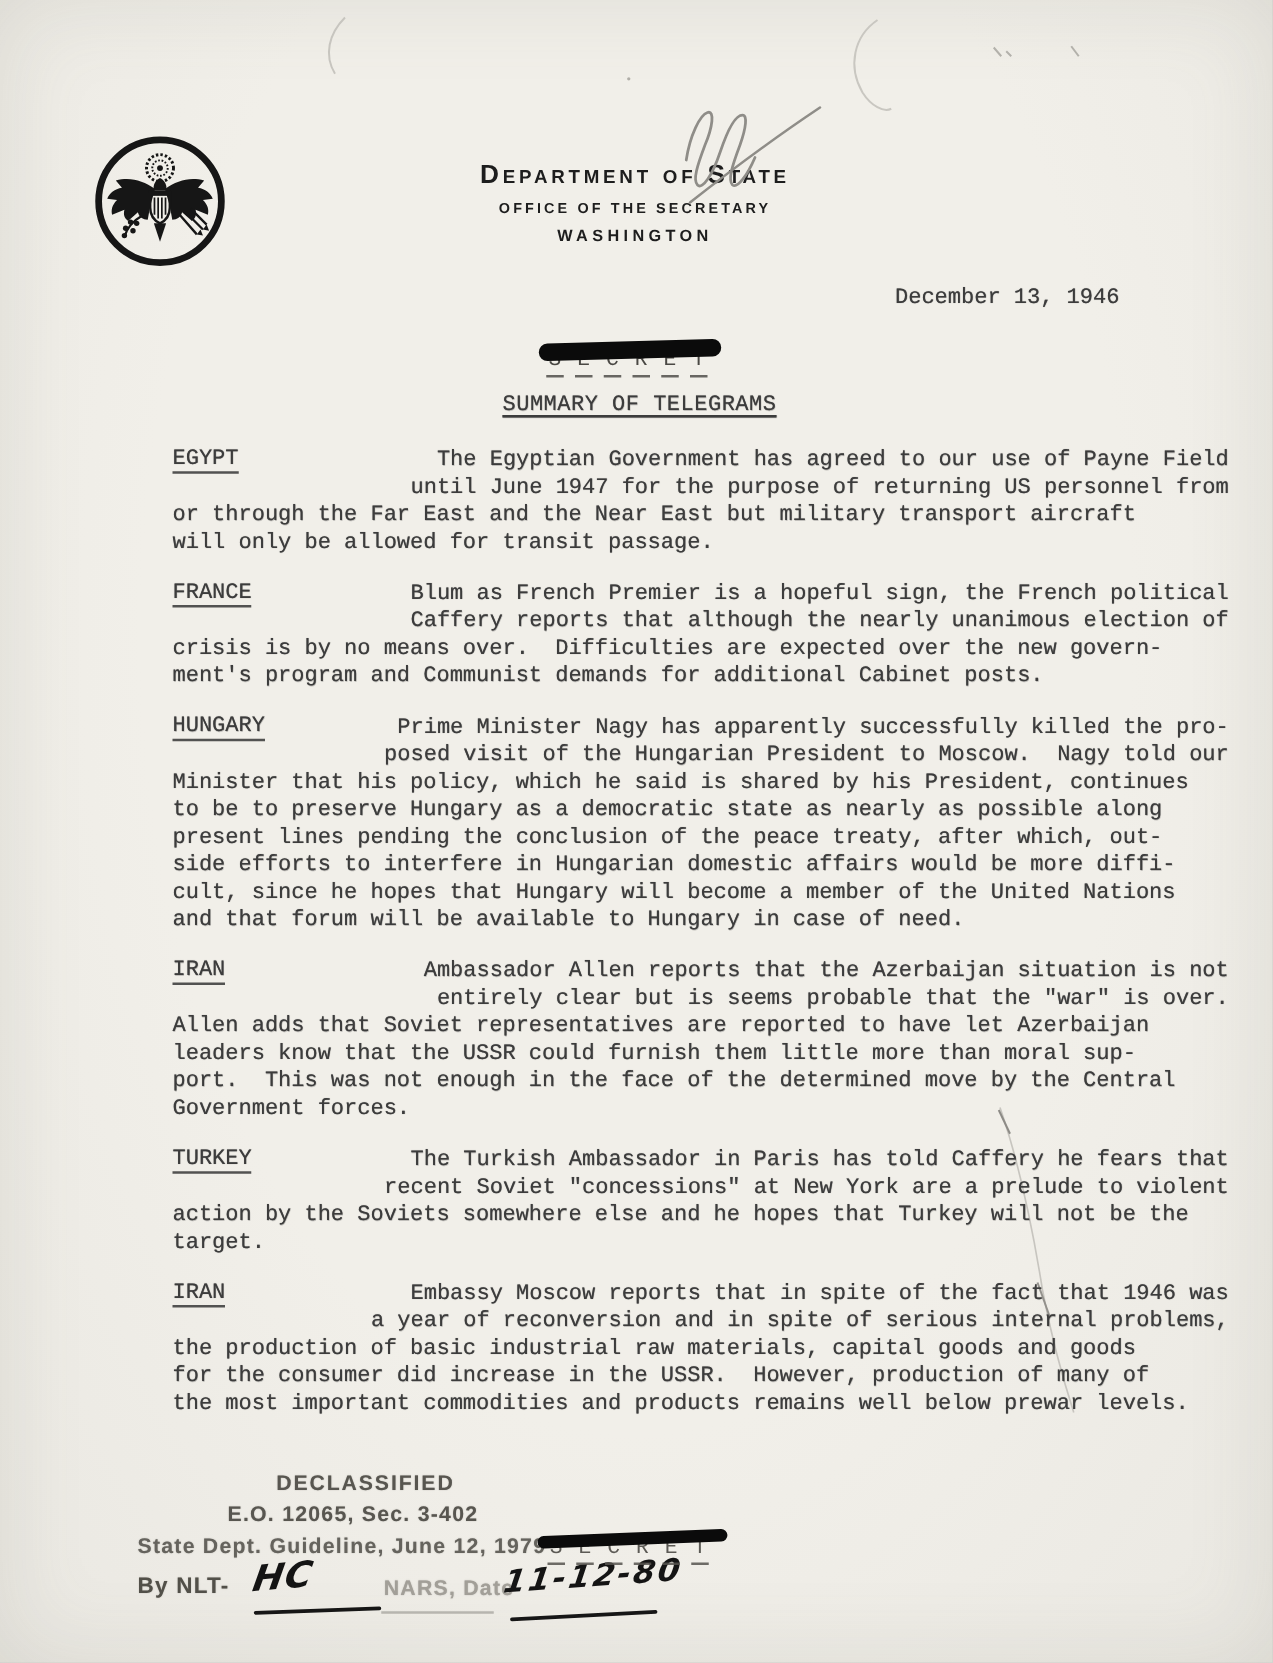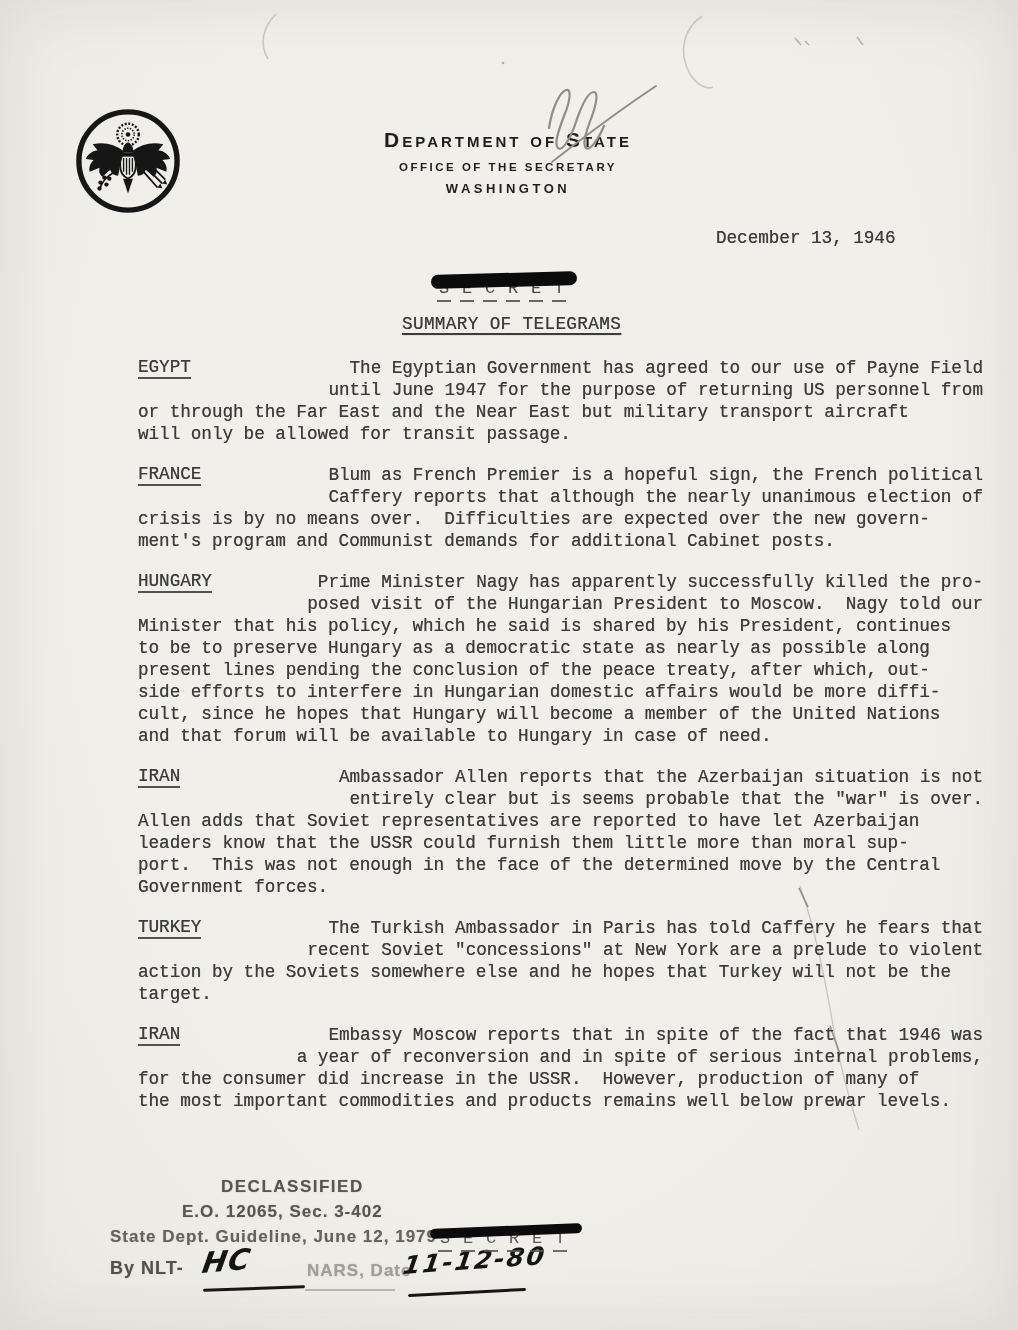--- a/index.html
+++ b/index.html
@@ -165,20 +165,21 @@
         <span class="topic">TURKEY</span>
         <div class="line head">The Turkish Ambassador in Paris has told Caffery he fears that</div>
         <div class="line head">recent Soviet "concessions" at New York are a prelude to violent</div>
         <div class="line">action by the Soviets somewhere else and he hopes that Turkey will not be the</div>
         <div class="line">target.</div>
       </div>
       <div class="section">
         <span class="topic">IRAN</span>
         <div class="line head">Embassy Moscow reports that in spite of the fact that 1946 was</div>
         <div class="line head">a year of reconversion and in spite of serious internal problems,</div>
+        <div class="line">the production of basic industrial raw materials, capital goods and goods</div>
         <div class="line">for the consumer did increase in the USSR.  However, production of many of</div>
         <div class="line">the most important commodities and products remains well below prewar levels.</div>
       </div>
     </main>
 
   <div class="stamp">
     <div class="st" id="st-declassified">DECLASSIFIED</div>
     <div class="st" id="st-eo">E.O. 12065, Sec. 3-402</div>
     <div class="st" id="st-guideline">State Dept. Guideline, June 12, 1979</div>
     <div class="st" id="st-by">By NLT-</div>

